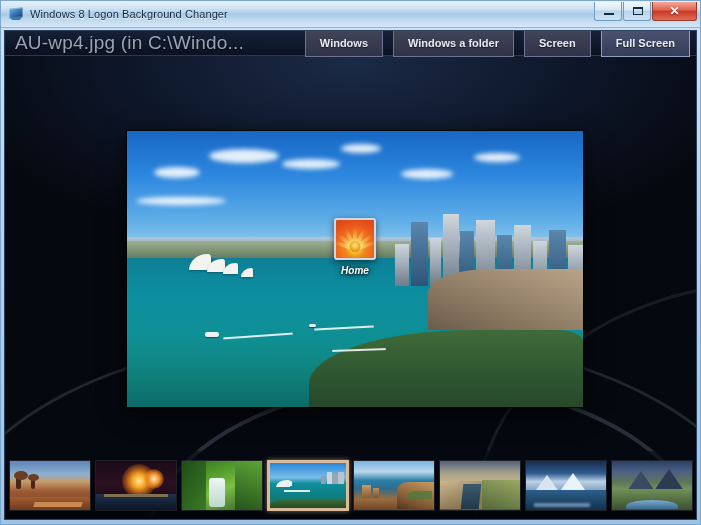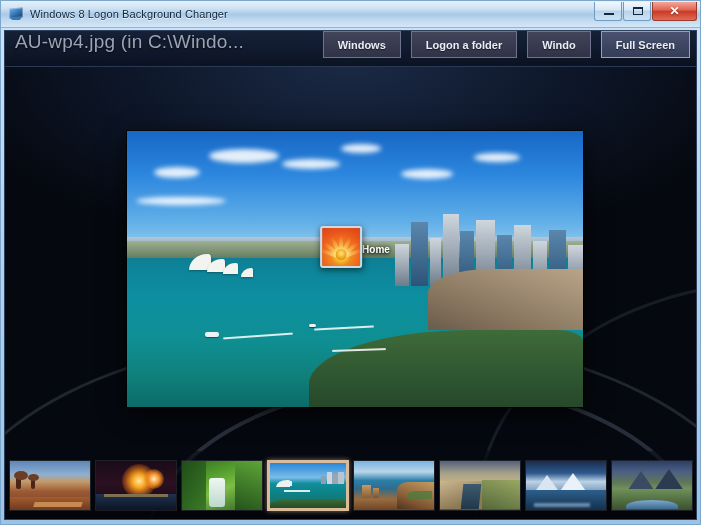--- a/index.html
+++ b/index.html
@@ -102,24 +102,24 @@
     border: 3px solid rgba(168,188,214,.17);
     border-bottom-color: transparent;
     pointer-events:none;
   }
   .arc.a1 { left:-60px;  top:300px; width:820px;  height:420px; }
   .arc.a2 { left:140px;  top:350px; width:560px;  height:330px; border-width:4px; border-color: rgba(178,198,222,.20); border-bottom-color:transparent;}
   .arc.a3 { left:470px;  top:250px; width:600px;  height:470px; border-color: rgba(150,172,200,.13); border-bottom-color:transparent;}
 
   
   .toolbar {
-    position:absolute; left:0; top:0; right:0; height:36px;
+    position:absolute; left:0; top:0; right:0; height:25px;
     background: linear-gradient(180deg, rgba(22,33,56,.95) 0%, rgba(16,25,44,.92) 55%, rgba(10,17,32,.9) 100%);
     border-bottom: 1px solid rgba(90,115,155,.30);
-    display:flex; align-items:flex-start;
+    display:flex; align-items:center;
     padding: 0 6px 0 10px;
     z-index: 6;
   }
   .filename {
     flex: 1 1 auto;
     font-size: 19px;
     color: #9aa4b4;
     letter-spacing: .2px;
     white-space: nowrap; overflow: hidden;
     text-shadow: 0 1px 2px rgba(0,0,0,.8);
@@ -183,22 +183,23 @@
     position:absolute; right:0; top:50%; width:34%; height:22%;
     background: linear-gradient(200deg,#b9a489 0%, #8d7a63 60%, #6a5c4b 100%);
     border-radius: 40% 0 0 0;
   }
   .wake { position:absolute; height:2px; background:rgba(255,255,255,.85); border-radius:2px; filter:blur(.4px); }
   .boat { position:absolute; background:#eef1f3; border-radius:2px; box-shadow:0 1px 1px rgba(0,0,0,.4); }
 
   
   .usertile {
     position:absolute; left:50%; top:42%; transform:translate(-50%,-50%);
-    display:flex; flex-direction:row; align-items:center;
+    display:flex; flex-direction:column; align-items:center;
     z-index: 5;
+    font-style: italic;
   }
   .tile-img {
     width:42px; height:42px;
     border:2px solid #cdd9e4;
     border-radius:3px;
     background:
       radial-gradient(circle at 50% 72%, #f6d842 0%, #f6c22a 16%, #f08a22 30%, #ef6a1c 52%, #e8541a 72%, #d8431a 100%);
     position:relative; overflow:hidden;
     box-shadow: 0 2px 6px rgba(0,0,0,.55);
   }
@@ -282,22 +283,22 @@
   <div class="client">
 
     <div class="backdrop"></div>
     <div class="arc a1"></div>
     <div class="arc a2"></div>
     <div class="arc a3"></div>
 
     <div class="toolbar">
       <div class="filename">AU-wp4.jpg (in C:\Windo...</div>
       <div class="tbtn">Windows</div>
-      <div class="tbtn">Logon a folder</div>
-      <div class="tbtn">Windo</div>
+      <div class="tbtn">Windows a folder</div>
+      <div class="tbtn">Screen</div>
       <div class="tbtn hl">Full Screen</div>
     </div>
 
     <div class="preview">
       <div class="ph-sky">
         <span class="cl" style="left:6%;  top:28%; width:46px; height:11px;"></span>
         <span class="cl" style="left:18%; top:14%; width:70px; height:14px;"></span>
         <span class="cl" style="left:34%; top:22%; width:58px; height:10px;"></span>
         <span class="cl" style="left:47%; top:10%; width:40px; height:9px;"></span>
         <span class="cl" style="left:60%; top:30%; width:52px; height:10px;"></span>

